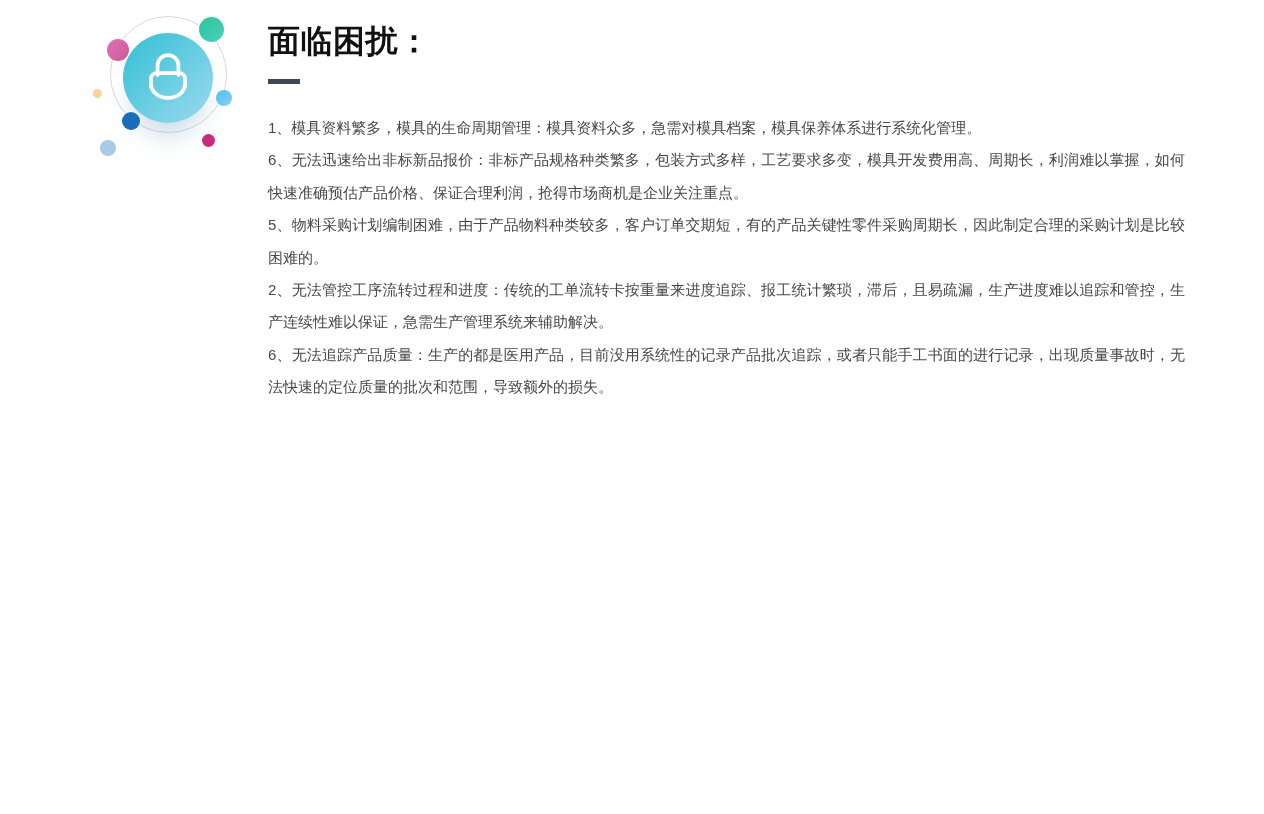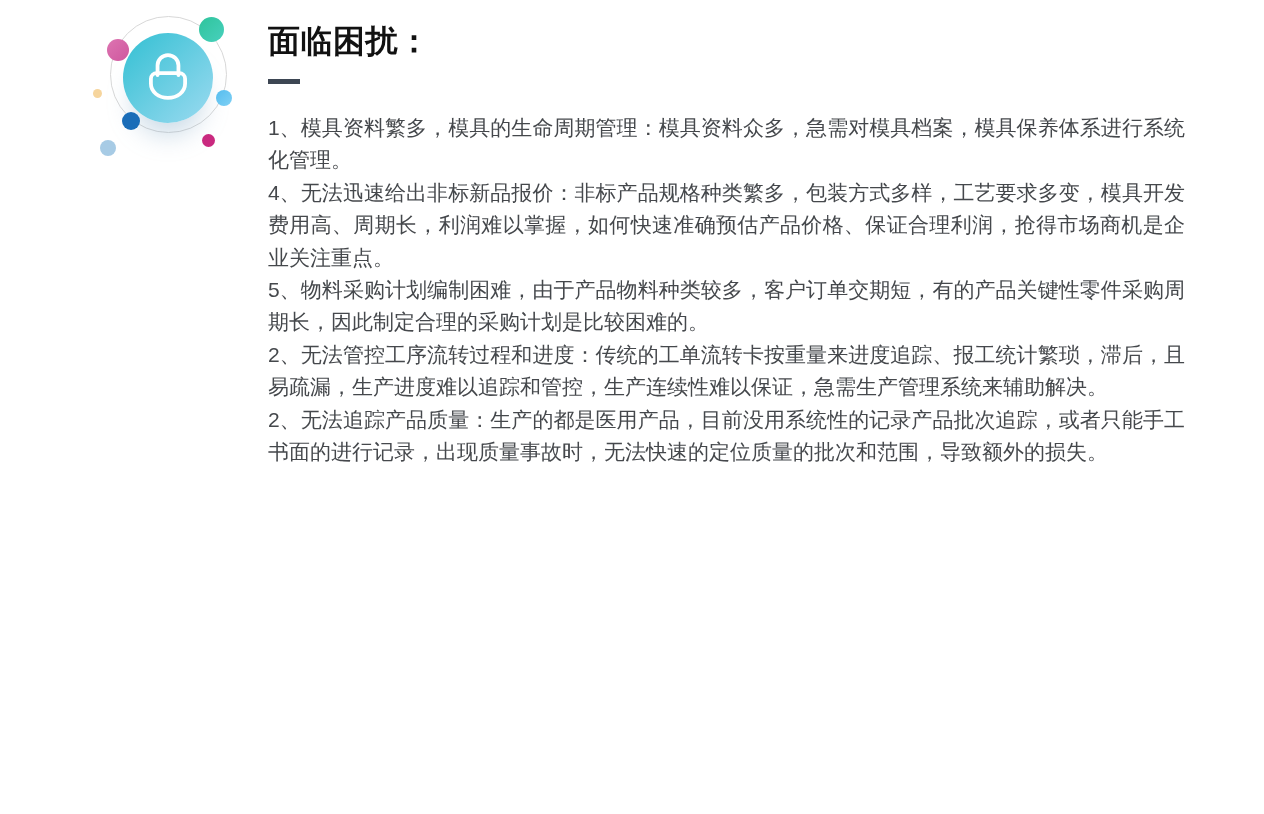--- a/index.html
+++ b/index.html
@@ -40,21 +40,21 @@
     position:absolute;left:0;top:22px;margin:0;
     font-size:32px;line-height:38px;font-weight:800;
     color:#111111;letter-spacing:0.5px;white-space:nowrap;
   }
   .title-dash{
     position:absolute;left:0;top:79px;width:32px;height:5px;
     background:#3d4653;
   }
   .body-text{
     position:absolute;left:0;top:112px;width:917px;
-    font-size:21px;line-height:32.4px;color:#45484c;
+    font-size:15px;line-height:32.4px;color:#45484c;
     text-align:justify;
   }
   .body-text p{margin:0;}
   .body-text p.closing{margin-top:32px;}
 </style>
 </head>
 <body>
 
 <div class="page">
 
@@ -76,20 +76,20 @@
     <div class="dot dot-magenta"></div>
     <div class="dot dot-pale"></div>
   </div>
 
   <div class="content">
     <h1>面临困扰：</h1>
     <div class="title-dash"></div>
 
     <div class="body-text">
       <p>1、模具资料繁多，模具的生命周期管理：模具资料众多，急需对模具档案，模具保养体系进行系统化管理。</p>
-      <p>4、无法迅速给出非标新品报价：非标产品规格种类繁多，包装方式多样，工艺要求多变，模具开发费用高、周期长，利润难以掌握，如何快速准确预估产品价格、保证合理利润，抢得市场商机是企业关注重点。</p>
+      <p>6、无法迅速给出非标新品报价：非标产品规格种类繁多，包装方式多样，工艺要求多变，模具开发费用高、周期长，利润难以掌握，如何快速准确预估产品价格、保证合理利润，抢得市场商机是企业关注重点。</p>
       <p>5、物料采购计划编制困难，由于产品物料种类较多，客户订单交期短，有的产品关键性零件采购周期长，因此制定合理的采购计划是比较困难的。</p>
       <p>2、无法管控工序流转过程和进度：传统的工单流转卡按重量来进度追踪、报工统计繁琐，滞后，且易疏漏，生产进度难以追踪和管控，生产连续性难以保证，急需生产管理系统来辅助解决。</p>
-      <p>2、无法追踪产品质量：生产的都是医用产品，目前没用系统性的记录产品批次追踪，或者只能手工书面的进行记录，出现质量事故时，无法快速的定位质量的批次和范围，导致额外的损失。</p>
+      <p>6、无法追踪产品质量：生产的都是医用产品，目前没用系统性的记录产品批次追踪，或者只能手工书面的进行记录，出现质量事故时，无法快速的定位质量的批次和范围，导致额外的损失。</p>
     </div>
   </div>
 
 </div>
 
 </body></html>

